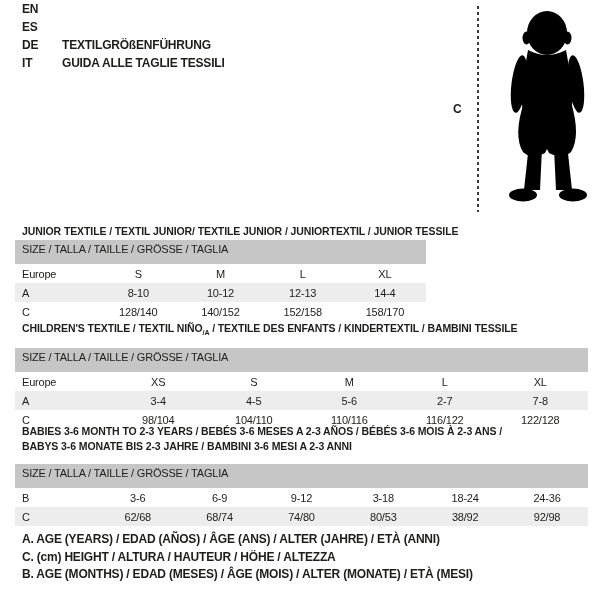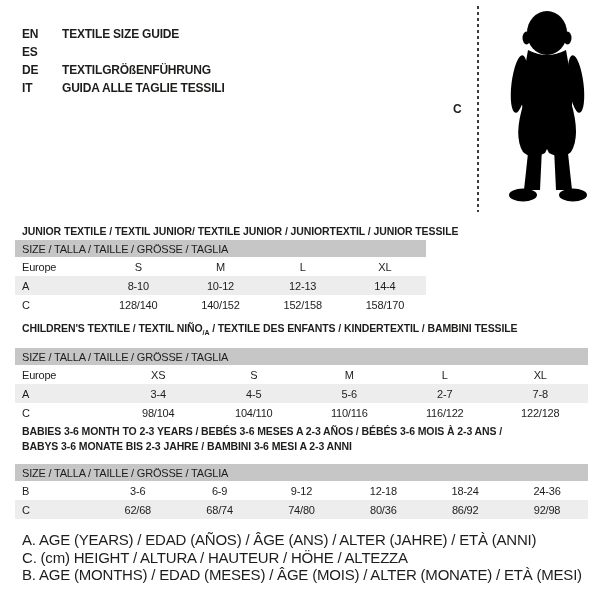--- a/index.html
+++ b/index.html
@@ -6,21 +6,21 @@
     --text:#1d1d1b;
     --table-header-bg:#c6c6c6;
     --row-shaded-bg:#ededed;
   }
   html,body{margin:0;padding:0;}
   body{
     width:600px;height:600px;background:#ffffff;position:relative;overflow:hidden;
     font-family:"Liberation Sans","DejaVu Sans",sans-serif;color:var(--text);
   }
   
-  .lang-block{position:absolute;left:22px;top:25px;}
+  .lang-block{position:absolute;left:22px;top:0;}
   .lang-row{display:flex;height:18px;line-height:18px;font-size:12px;font-weight:bold;letter-spacing:-0.2px;}
   .lang-code{width:40px;flex:0 0 40px;}
   
   .figure-area{position:absolute;left:445px;top:0;width:155px;height:215px;}
   .height-line{
     position:absolute;left:32px;top:6px;width:2px;height:206px;
     background-image:repeating-linear-gradient(to bottom,#3a3a3a 0 3px,transparent 3px 6px);
   }
   .height-label{position:absolute;left:8px;top:102px;font-size:12px;font-weight:bold;}
   .baby-svg{position:absolute;left:50px;top:6px;}
@@ -30,38 +30,37 @@
     line-height:15px;white-space:nowrap;
   }
   .section-title sub{font-size:7px;}
   
   table.size-table{
     position:absolute;left:15px;border-collapse:collapse;table-layout:fixed;
     font-size:11px;color:var(--text);
   }
   table.size-table thead th{
     background:var(--table-header-bg);text-align:left;font-weight:normal;
-    height:17px;padding:0 0 0 7px;font-size:11px;letter-spacing:-0.2px;
+    height:17px;padding:0 0 7px 7px;font-size:11px;letter-spacing:-0.2px;
   }
   table.size-table td{height:19px;padding:0 4px;text-align:center;letter-spacing:-0.2px;}
   table.size-table td.rowlabel{text-align:left;padding:0 0 0 7px;width:60px;}
   table.size-table tbody tr:nth-child(even) td{background:var(--row-shaded-bg);}
   .w-junior{width:411px;}
   .w-full{width:573px;}
   
   .notes{position:absolute;left:22px;top:531px;}
-  .note-line{font-size:15px;font-weight:normal;line-height:17.5px;letter-spacing:-0.2px;white-space:nowrap;}
+  .note-line{font-size:12px;font-weight:bold;line-height:17.5px;letter-spacing:-0.2px;white-space:nowrap;}
 </style>
 </head>
 <body>
 
 <div class="lang-block">
   <div class="lang-row">
     <span class="lang-code">EN</span>
-    <span class="lang-label">TEXTILE SIZE GUIDE</span>
   </div>
   <div class="lang-row">
     <span class="lang-code">ES</span>
   </div>
   <div class="lang-row">
     <span class="lang-code">DE</span>
     <span class="lang-label">TEXTILGRÖßENFÜHRUNG</span>
   </div>
   <div class="lang-row">
     <span class="lang-code">IT</span>
@@ -165,31 +164,31 @@
     <tr>
       <th colspan="7">SIZE / TALLA / TAILLE / GRÖSSE / TAGLIA</th>
     </tr>
   </thead>
   <tbody>
       <tr>
         <td class="rowlabel">B</td>
         <td>3-6</td>
         <td>6-9</td>
         <td>9-12</td>
-        <td>12-18</td>
+        <td>3-18</td>
         <td>18-24</td>
         <td>24-36</td>
       </tr>
       <tr>
         <td class="rowlabel">C</td>
         <td>62/68</td>
         <td>68/74</td>
         <td>74/80</td>
-        <td>80/36</td>
-        <td>86/92</td>
+        <td>80/53</td>
+        <td>38/92</td>
         <td>92/98</td>
       </tr>
     </tbody>
 </table>
 
 <div class="notes">
   <div class="note-line">A. AGE (YEARS) / EDAD (AÑOS) / ÂGE (ANS) / ALTER (JAHRE) / ETÀ (ANNI)</div>
   <div class="note-line">C. (cm) HEIGHT / ALTURA / HAUTEUR / HÖHE / ALTEZZA</div>
   <div class="note-line">B. AGE (MONTHS) / EDAD (MESES) / ÂGE (MOIS) / ALTER (MONATE) / ETÀ (MESI)</div>
 </div>

